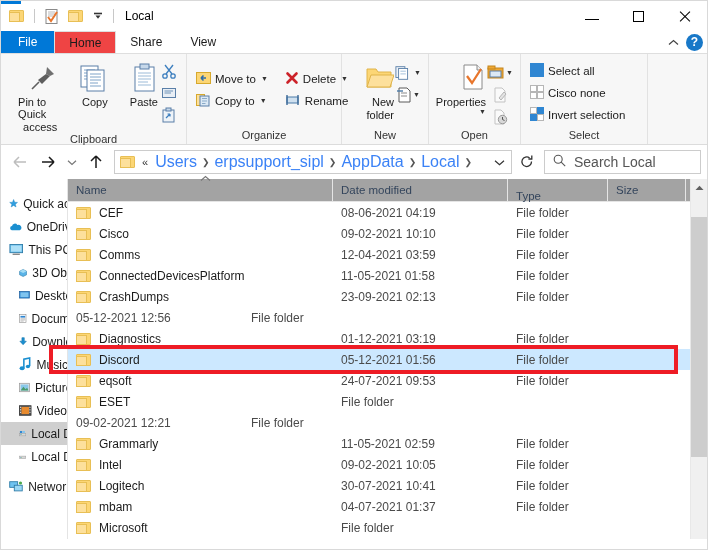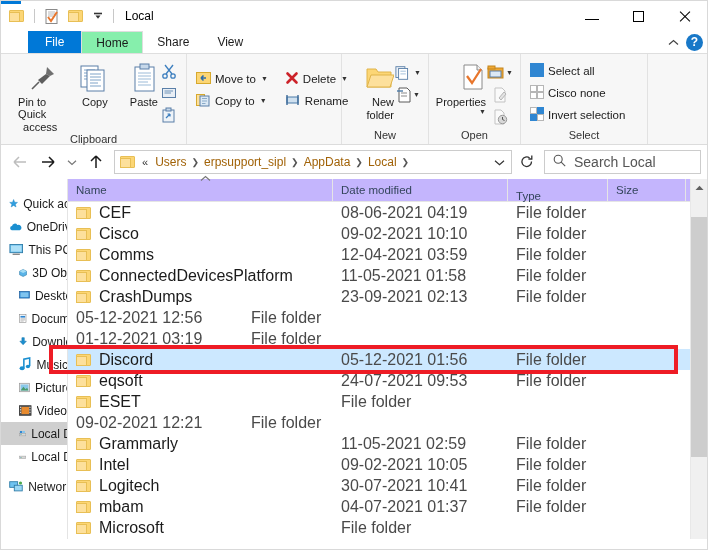--- a/index.html
+++ b/index.html
@@ -71,24 +71,23 @@
     padding: 0 14px;
     font-size: 12px;
     color: #1b1b1b;
     display: flex; align-items: center;
     justify-content: center;
     white-space: nowrap;
   }
   .tab.file {
     background: #0078d7; color: #fff;
     padding: 0 17px;
-    margin-left: 27px;
   }
   .tab.active {
-    background: #86efac;
+    background: #ef4444;
     border-left: 1px solid #dedede;
     border-right: 1px solid #dedede;
     border-top: 1px solid #dedede;
   }
   .tab-right {
     position: absolute; right: 4px; top: 0;
     display: flex; align-items: center; height: 22px; gap: 6px;
   }
   .chev-up {
     width: 14px; height: 14px;
@@ -176,21 +175,21 @@
     border: 1px solid #cccccc;
     background: #fff;
     display: flex;
     align-items: center;
     padding: 0 2px 0 5px;
     margin-left: 3px;
     min-width: 0;
   }
   .crumbs { display: flex; align-items: center; flex: 1; overflow: hidden; }
   .crumb {
-    font-size: 12px; color: #a16207;
+    font-size: 16px; color: #3b82f6;
     padding: 0 4px; white-space: nowrap;
   }
   .crumb-sep { font-size: 9px; color: #555; padding: 0 1px; }
   .crumb-dd { font-size: 11px; color: #333; padding: 0 3px; }
   .addr-caret { width: 20px; text-align: center; font-size: 10px; color: #333; }
   .refresh {
     width: 26px; height: 24px; border: 1px solid transparent;
     display: flex; align-items: center; justify-content: center;
     font-size: 13px; color: #333;
   }
@@ -234,21 +233,21 @@
     flex: 1;
     display: flex; flex-direction: column;
     min-width: 0;
     position: relative;
   }
   .colheader {
     height: 23px;
     display: flex;
     align-items: center;
     border-bottom: 1px solid #e5e5e5;
-    background: #c4b5fd;
+    background: #a3a3a3;
     position: relative;
   }
   .colh {
     font-size: 11.5px; color: #34455c;
     padding-left: 8px;
     height: 23px;
     display: flex; align-items: center;
     border-right: 1px solid #e5e5e5;
     position: relative;
   }
@@ -270,21 +269,21 @@
 
   .filelist {
     flex: 1;
     overflow: hidden;
     position: relative;
   }
   .frow {
     height: 21px;
     display: flex;
     align-items: center;
-    font-size: 16px;
+    font-size: 12px;
     color: #1b1b1b;
   }
   .frow.selected { background: #cce8ff; }
   .fcell { display: flex; align-items: center; height: 21px; }
   .fc-name { width: 265px; padding-left: 8px; gap: 7px; }
   .fc-date { width: 175px; padding-left: 8px; color: #4a4a4a; }
   .fc-type { width: 100px; padding-left: 8px; color: #4a4a4a; }
   .fc-size { width: 78px; padding-left: 8px; color: #4a4a4a; }
 
   
@@ -524,20 +523,21 @@
               <svg width="16" height="14" viewBox="0 0 16 14">
                 <rect x="2" y="4" width="11" height="6" fill="#cfe0ef" stroke="#4b7aa8"></rect>
                 <line x1="2" y1="2" x2="2" y2="12" stroke="#3d6a99" stroke-width="1.4"></line>
                 <line x1="13" y1="2" x2="13" y2="12" stroke="#3d6a99" stroke-width="1.4"></line>
               </svg>
             </span>
             <span>Rename</span>
           </div>
         </div>
       </div>
+      <div class="rgroup-label">Organize</div>
     </div>
 
     <div class="rgroup" style="width:87px">
       <div class="rgroup-body">
         <div class="bigbtn" style="width:46px">
           <div class="ico">
             <svg width="30" height="26" viewBox="0 0 30 26">
               <path d="M3 4 L12 4 L14 7 L27 7 L27 22 L3 22 Z" fill="#fcd675" stroke="#e0b44a"></path>
               <path d="M3 22 L7 10 L30 10 L26 22 Z" fill="#fde09c" stroke="#e0b44a"></path>
             </svg>
@@ -920,20 +920,27 @@
           <div class="fcell fc-date">23-09-2021 02:13</div>
           <div class="fcell fc-type">File folder</div>
           <div class="fcell fc-size"></div>
         </div>
         <div class="frow">
           <div class="fcell fc-date">05-12-2021 12:56</div>
           <div class="fcell fc-type">File folder</div>
           <div class="fcell fc-size"></div>
         </div>
         <div class="frow">
+          <div class="fcell fc-name">
+            <span class="folder-ico">
+                <span class="back"></span>
+                <span class="front"></span>
+              </span>
+            <span>Diagnostics</span>
+          </div>
           <div class="fcell fc-date">01-12-2021 03:19</div>
           <div class="fcell fc-type">File folder</div>
           <div class="fcell fc-size"></div>
         </div>
         <div class="frow selected">
           <div class="fcell fc-name">
             <span class="folder-ico">
                 <span class="back"></span>
                 <span class="front"></span>
               </span>

